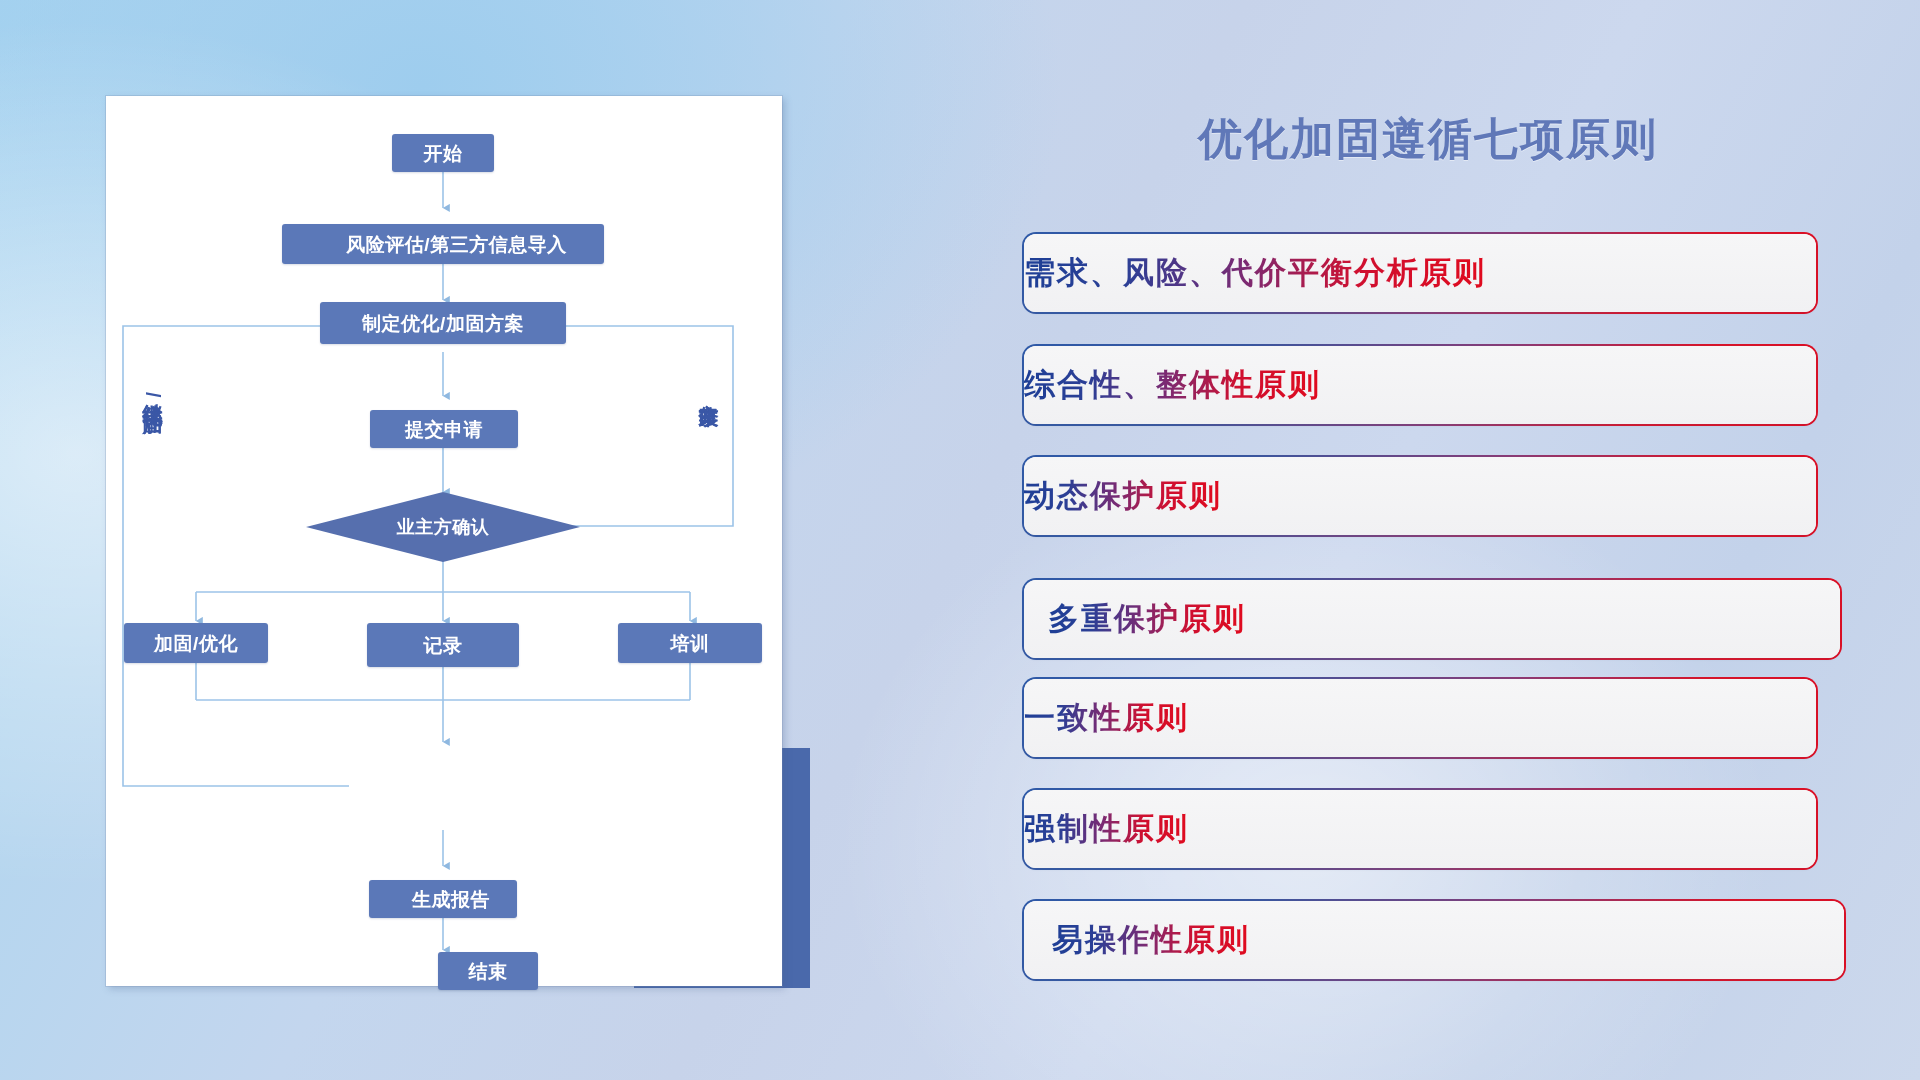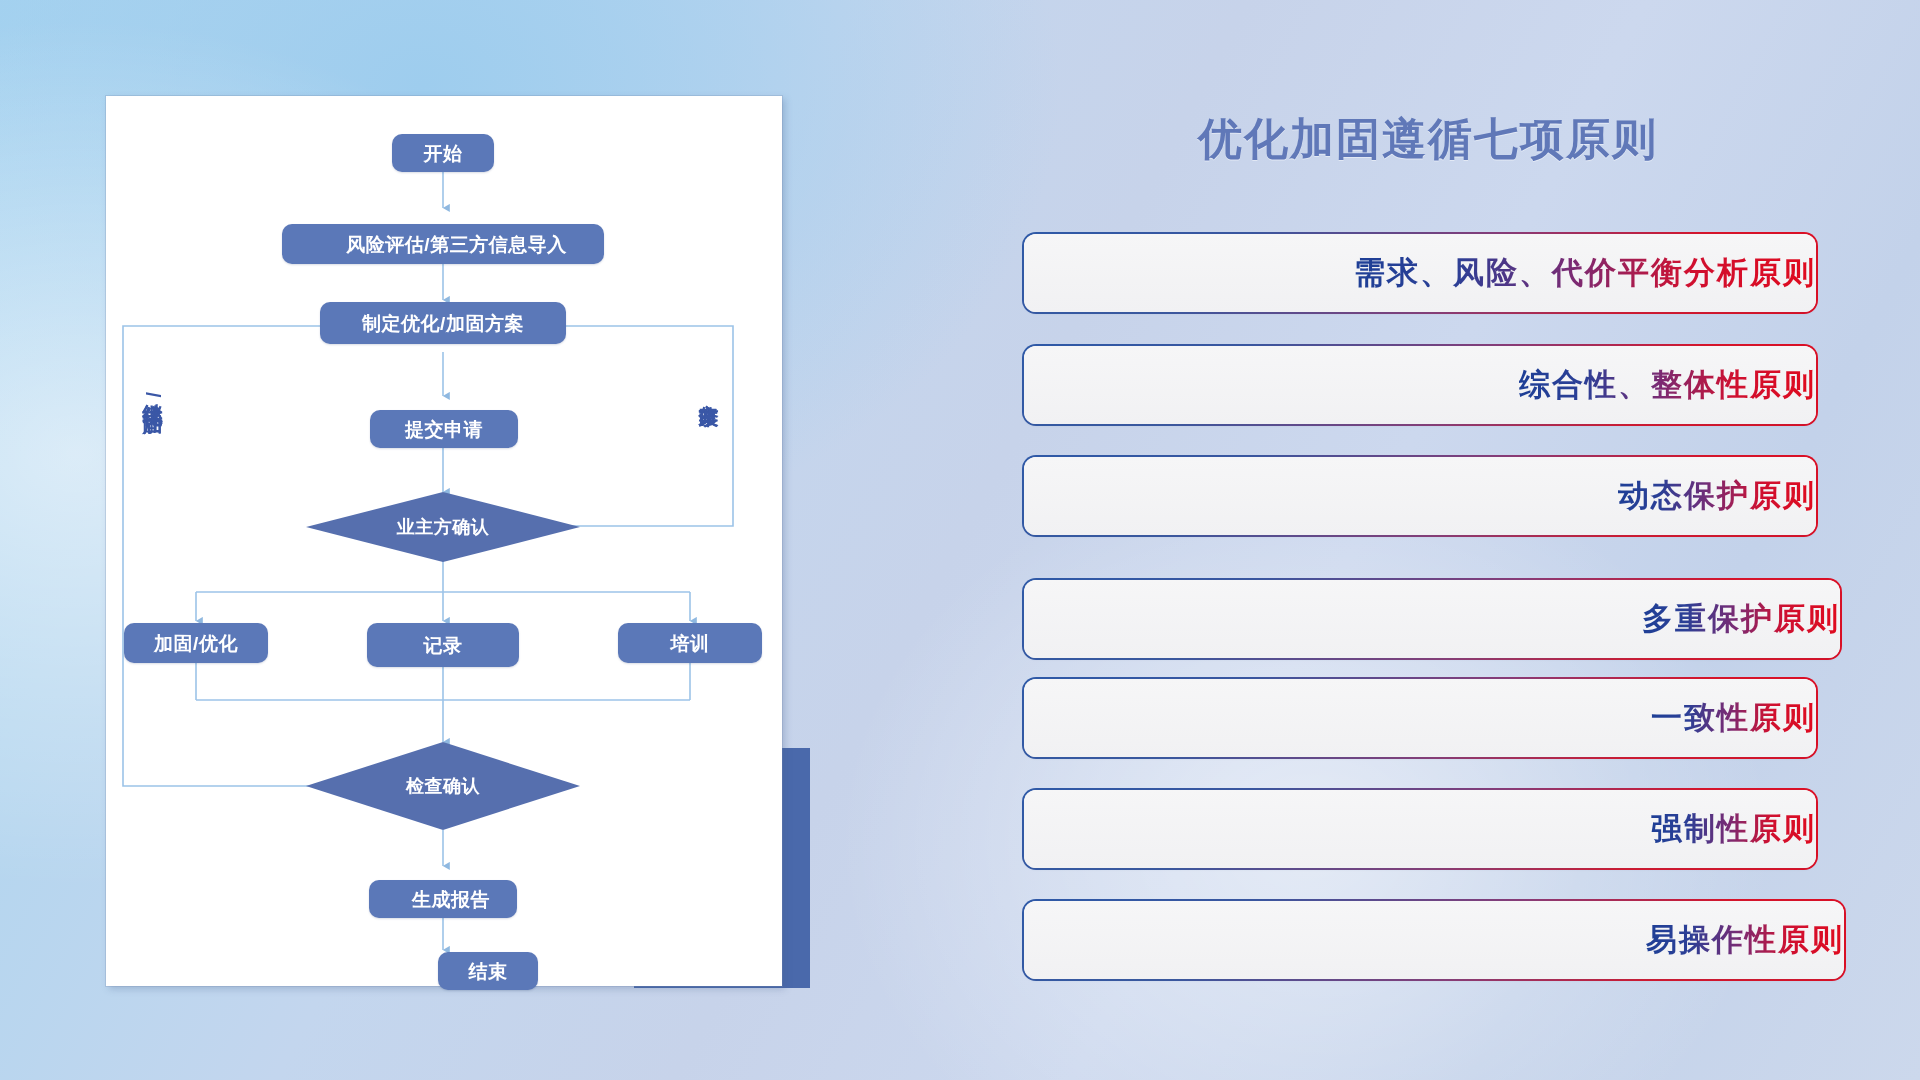--- a/index.html
+++ b/index.html
@@ -31,21 +31,21 @@
     position:absolute;
     box-sizing:border-box;
     display:flex;align-items:center;justify-content:center;
     color:#ffffff;font-weight:bold;
     letter-spacing:.5px;
     text-align:center;
     line-height:1;
   }
   .node.rect{
     background:#5b78b8;
-    border-radius:10px;
+    border-radius:3px;
     font-size:19px;
     box-shadow:0 1px 2px rgba(40,60,110,.18);
   }
   .node.diamond{
     background:transparent;
     font-size:18px;
   }
   .diamond .dshape{
     position:absolute;inset:0;
     background:#566fae;
@@ -73,21 +73,21 @@
     text-align:center;
     font-size:44px;font-weight:bold;
     color:#6078b8;
     letter-spacing:2px;
     text-shadow:0 1px 0 rgba(255,255,255,.45);
   }
   .pcard{
     position:absolute;left:24px;width:792px;height:78px;
     border-radius:12px;
     background:linear-gradient(180deg,#f6f6f7 0%,#f2f2f4 100%);
-    display:flex;align-items:center;justify-content:flex-end;
+    display:flex;align-items:center;justify-content:flex-start;
     box-shadow:0 1px 3px rgba(70,95,140,.18);
   }
   .pcard::before{
     content:"";position:absolute;inset:-2px;border-radius:14px;
     background:linear-gradient(135deg,#2f5aa8 0%,#3a57a0 26%,#8b3b76 56%,#d8152b 78%,#e10b20 100%);
     z-index:-1;
   }
   .pcard-inner{
     position:absolute;inset:0;border-radius:12px;
     background:linear-gradient(180deg,#f6f6f7 0%,#f1f1f3 100%);
@@ -178,24 +178,20 @@
     </div>
 
     <div class="node rect" style="left:261px;top:527px;width:152px;height:44px;">
       <span>记录</span>
     </div>
 
     <div class="node rect" style="left:512px;top:527px;width:144px;height:40px;">
       <span>培训</span>
     </div>
 
-    <div class="node diamond" style="left:200px;top:646px;width:274px;height:88px;">
-      <span class="dshape"></span>
-      <span class="dlabel">检查确认</span>
-    </div>
 
     <div class="node rect" style="left:263px;top:784px;width:148px;height:38px;padding-left:16px;">
       <span>生成报告</span>
     </div>
 
     <div class="node rect" style="left:287px;top:856px;width:100px;height:38px;margin-left:45px;">
       <span>结束</span>
     </div>
 
     <div class="vlabel" style="left:36px;top:292px;">继续优化/加固</div>

